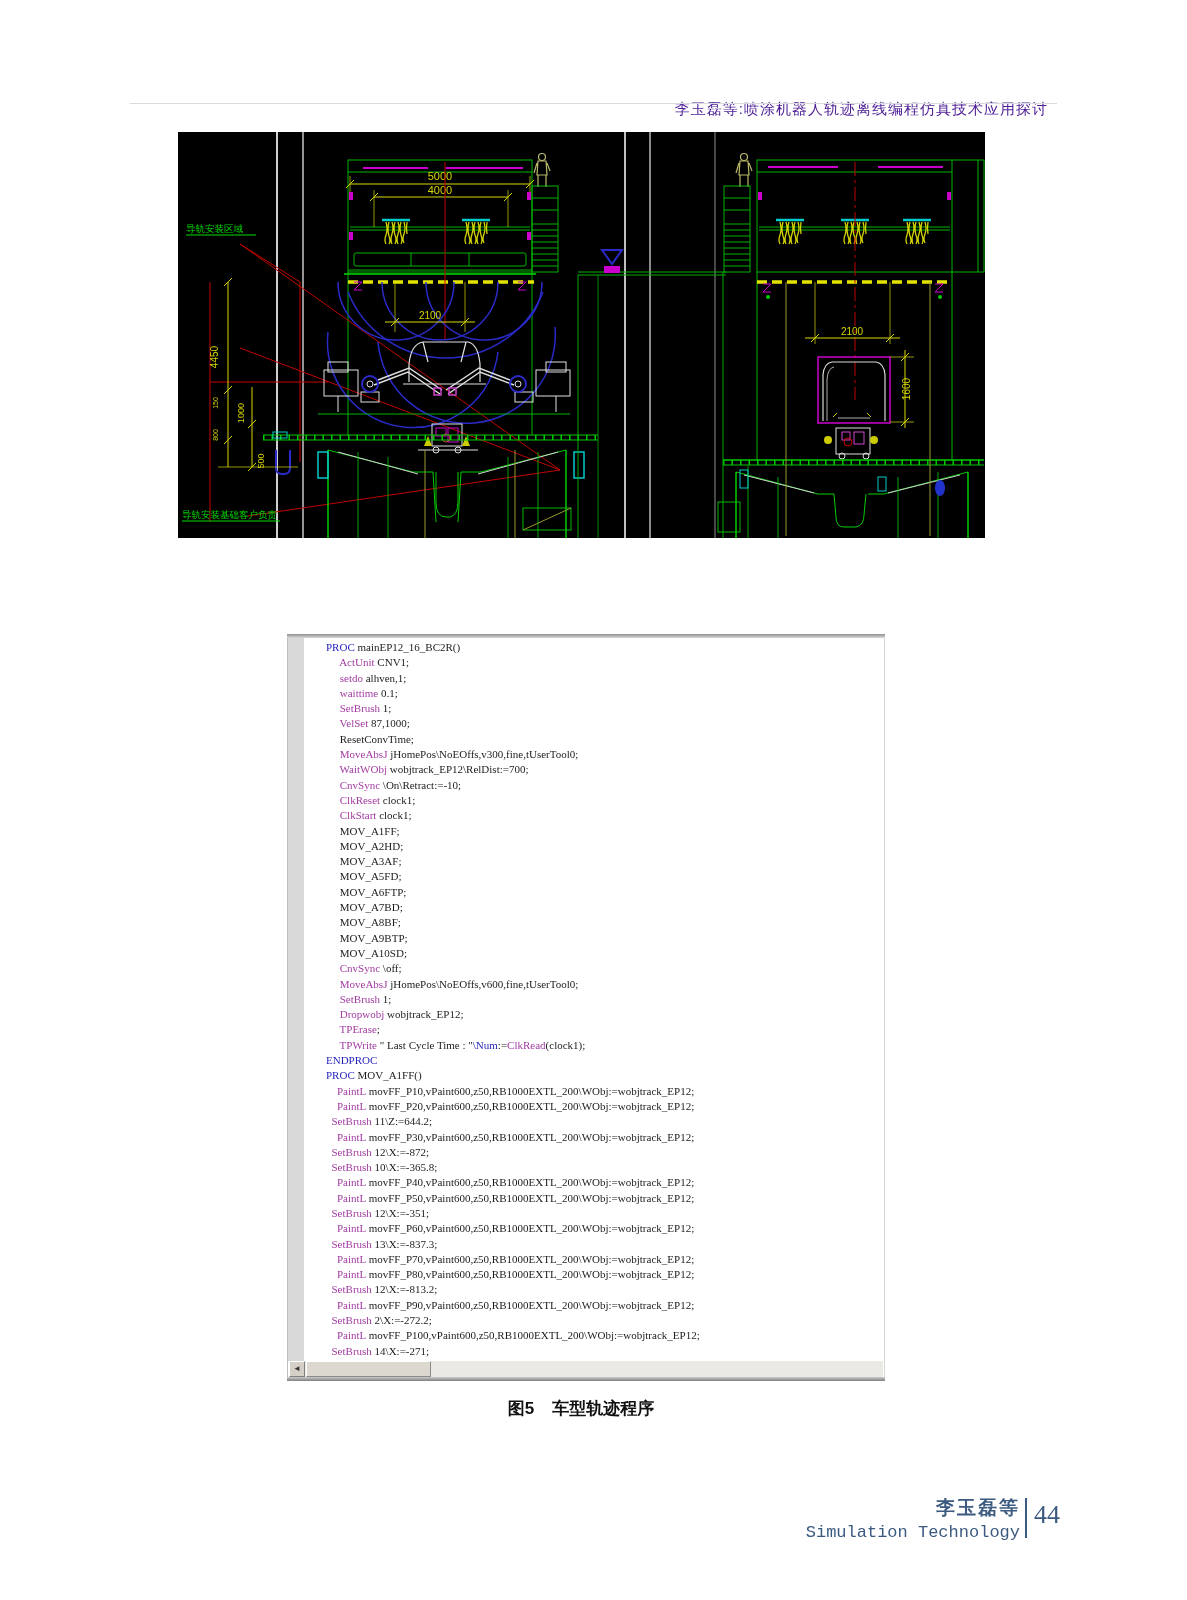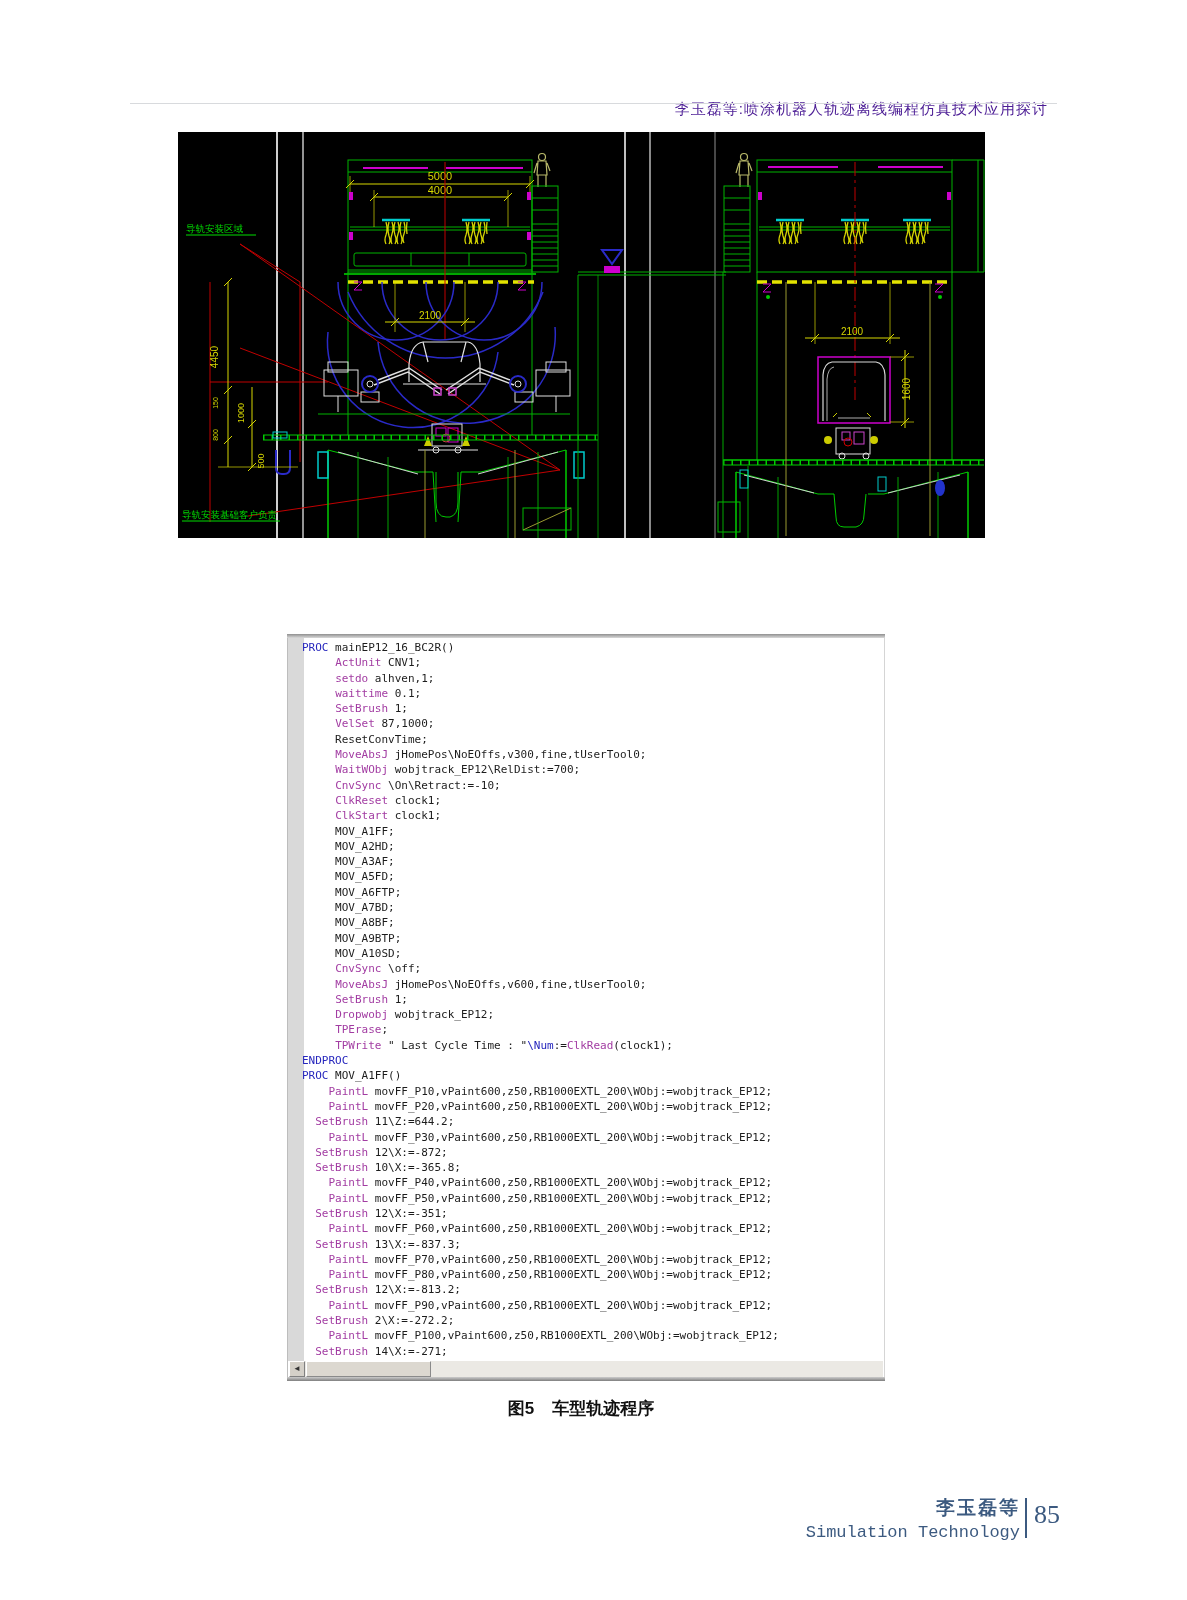--- a/index.html
+++ b/index.html
@@ -23,21 +23,21 @@
 
   
   .codewin{left:287px;top:634px;width:596px;height:747px;background:#ffffff;
            border-left:1px solid #bdbdbd;border-right:1px solid #d5d5d5;}
   .cw-top{left:-1px;top:0;width:598px;height:4px;background:linear-gradient(#8f8f8f,#d9d9d9);}
   .cw-bottom{left:-1px;top:743px;width:598px;height:4px;background:linear-gradient(#cccccc,#7f7f7f);}
   .cw-gutter{left:0;top:4px;width:16px;height:723px;background:#d9d9d9;}
   .cw-code{left:0;top:6px;width:596px;height:721px;overflow:hidden;
            font-family:"DejaVu Sans Mono","Liberation Mono",monospace;font-size:11px;
            line-height:15.3px;color:#1c1c1c;white-space:pre;}
-  .cw-code .ln{padding-left:14px;}
+  .cw-code .ln{padding-left:38px;font-family:Liberation Serif, serif;}
   .cw-code .kw{color:#2626bd;}
   .cw-code .fn{color:#a23ca2;}
   .cw-hscroll{left:1px;top:727px;width:594px;height:16px;background:#ebe9e4;}
   .hs-btn{left:0;top:0;width:16px;height:16px;background:#d4d0c8;
           border-top:1px solid #ffffff;border-left:1px solid #ffffff;
           border-right:1px solid #808080;border-bottom:1px solid #808080;
           box-sizing:border-box;font-size:8px;line-height:14px;text-align:center;color:#333;}
   .hs-thumb{left:17px;top:0;width:125px;height:16px;background:#dcd8d0;
           border-top:1px solid #ffffff;border-left:1px solid #ffffff;
           border-right:1px solid #8a8a8a;border-bottom:1px solid #8a8a8a;box-sizing:border-box;}
@@ -403,15 +403,15 @@
 
   <div class="abs cap cap-cn" style="top:1397px;">
     <span>图5</span><span class="gap"></span><span>车型轨迹程序</span>
   </div>
 
   <div class="abs foot">
     <div class="foot-cn">李玉磊等</div>
     <div class="foot-en">Simulation Technology</div>
   </div>
   <div class="abs foot-bar"></div>
-  <div class="abs foot-num">85</div>
+  <div class="abs foot-num">44</div>
 
 </div>
 
 </body></html>

